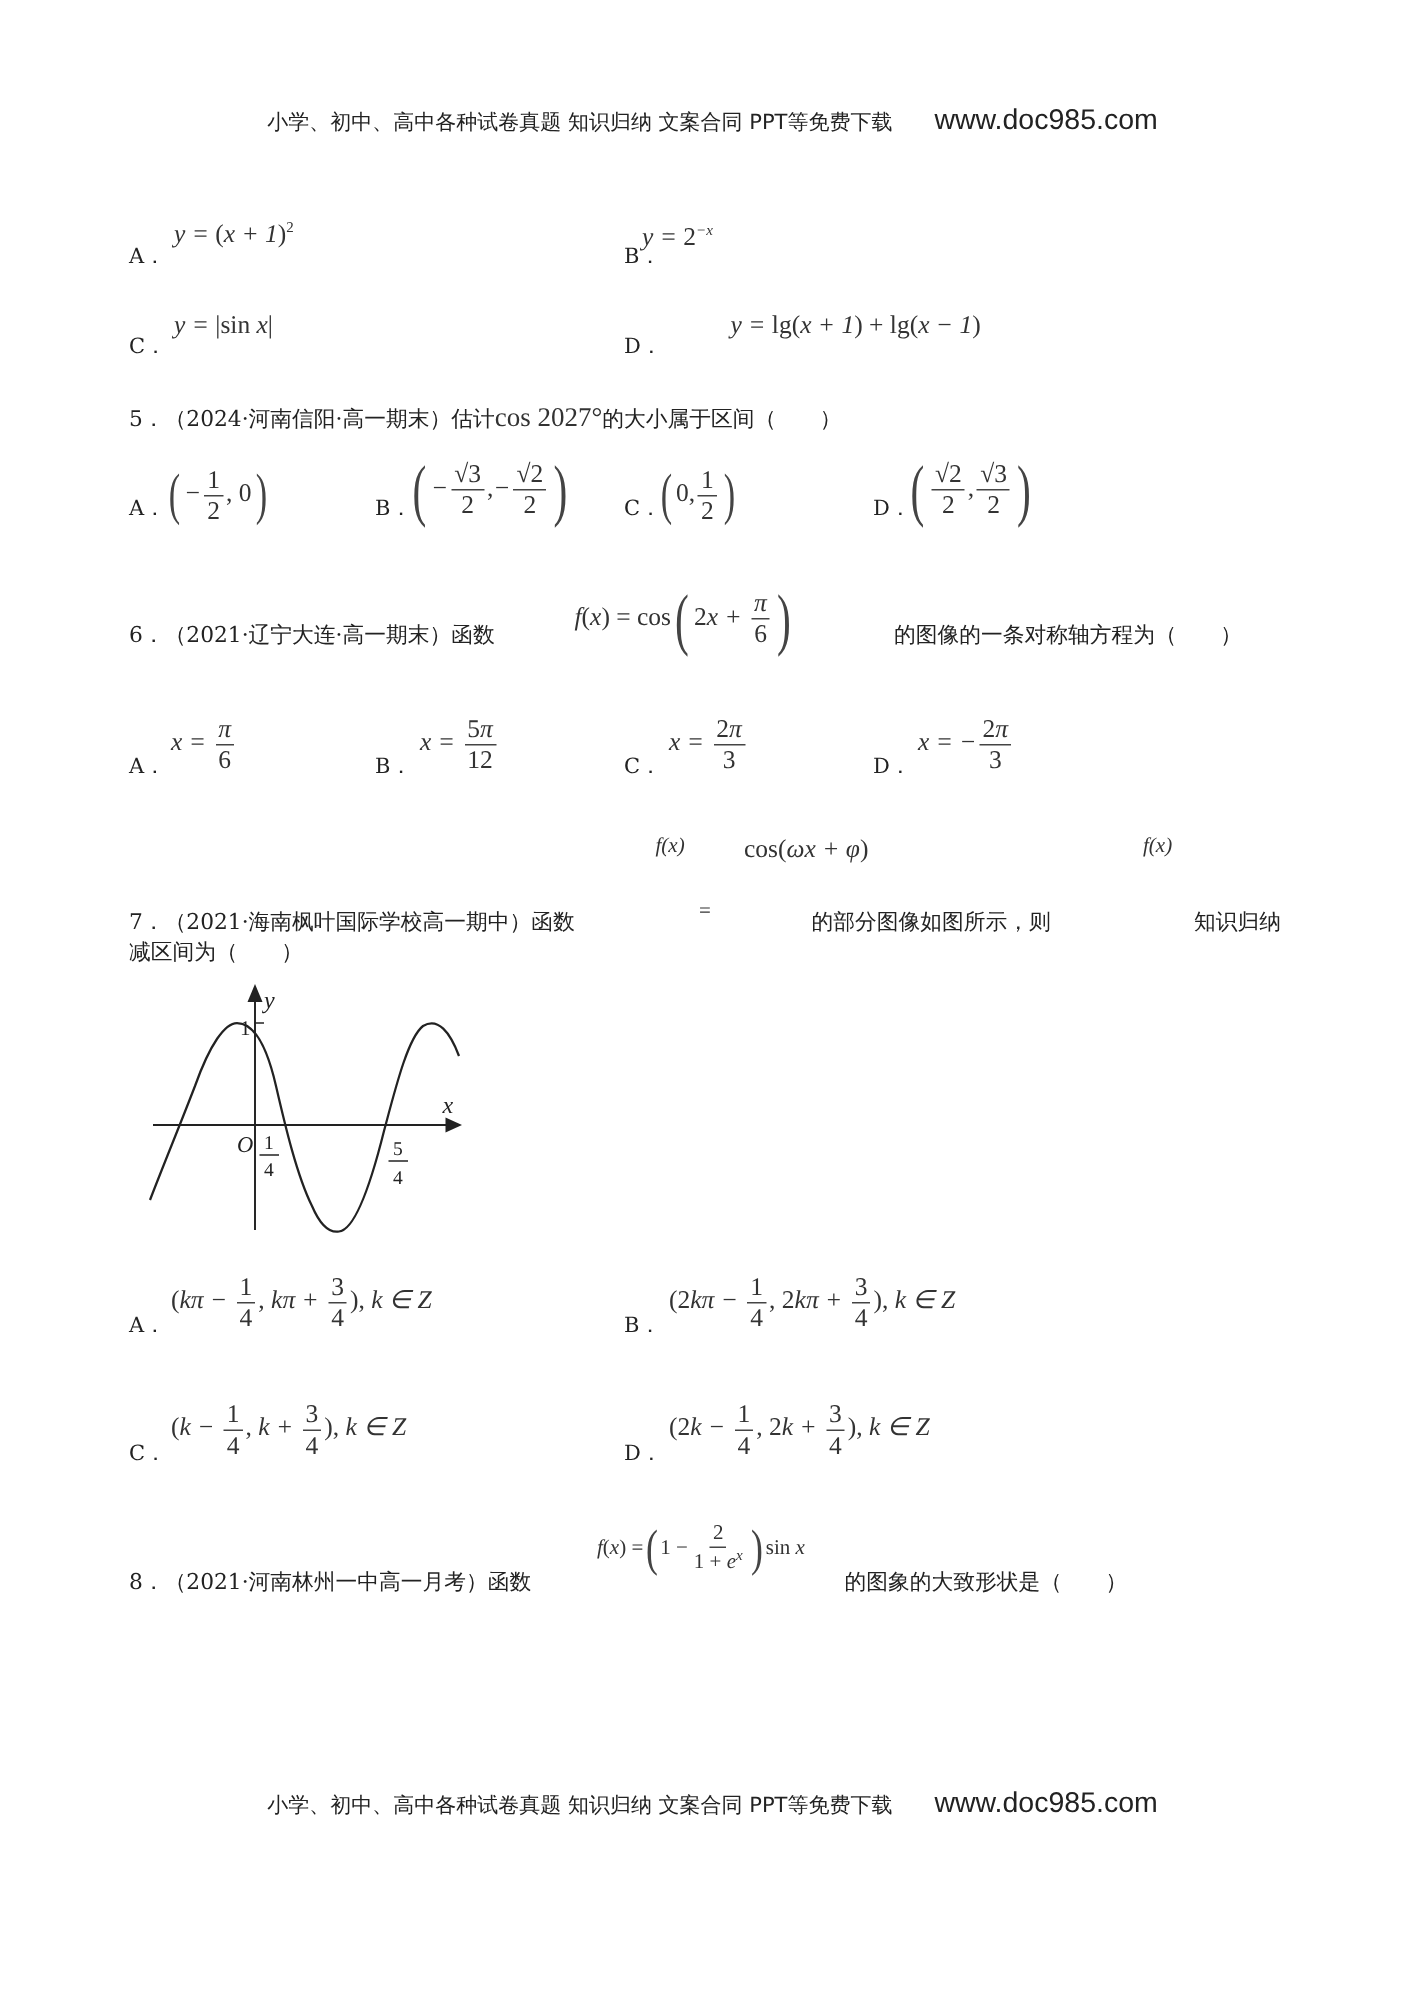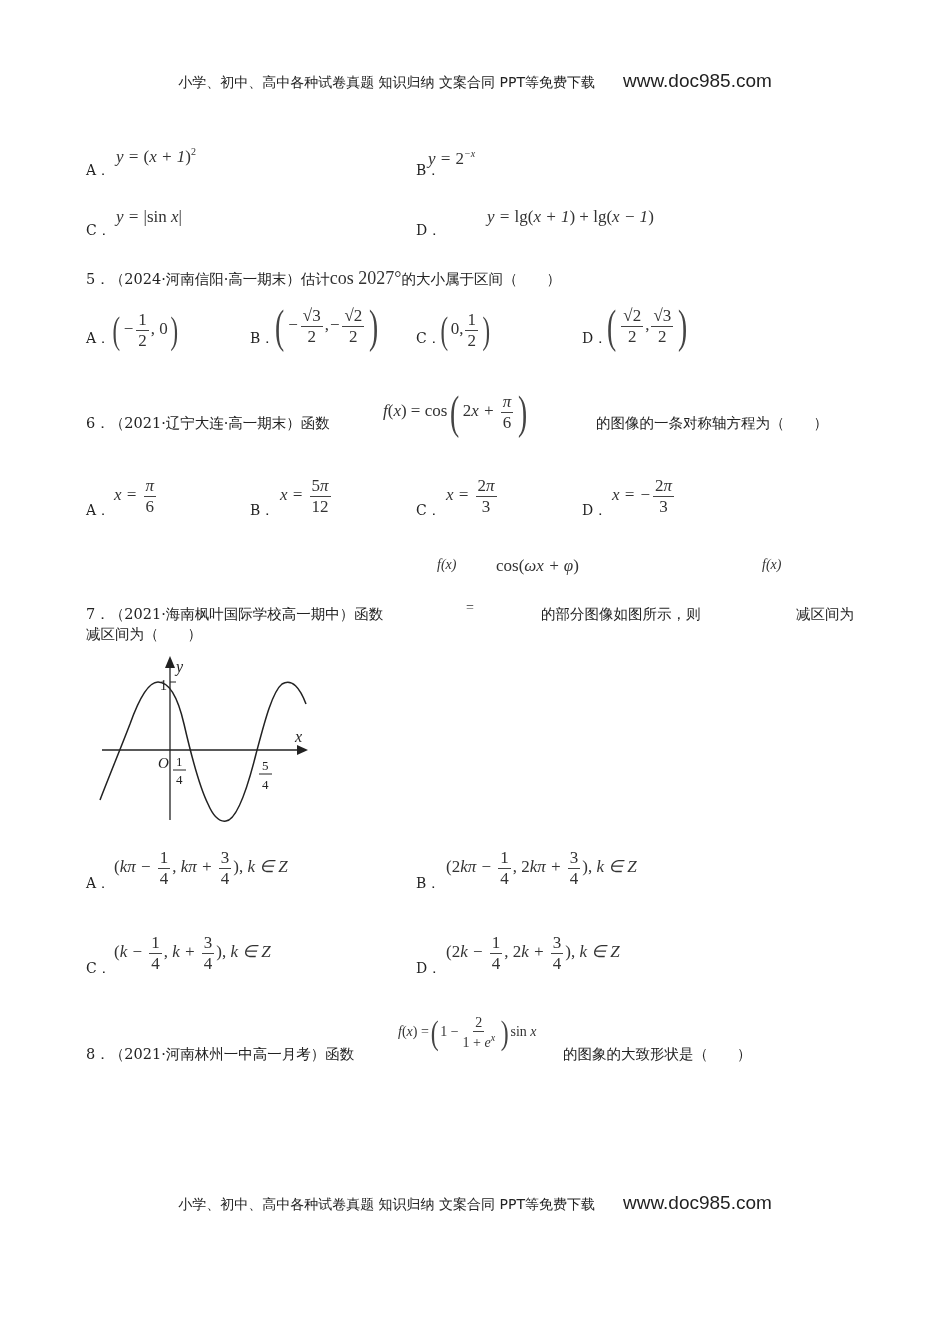--- a/index.html
+++ b/index.html
@@ -109,21 +109,21 @@
     </span></div>
 
 <div class="abs q" style="left:86px;top:605px;">
   <span>7．</span><span>（2021·海南枫叶国际学校高一期中）函数</span>
 </div>
 <div class="abs m small" style="left:437px;top:557px;">f(x)</div>
 <div class="abs m small mr" style="left:466px;top:600px;">=</div>
 <div class="abs m" style="left:496px;top:556px;"><span class="mr">cos(</span>ωx + φ<span class="mr">)</span></div>
 <div class="abs q" style="left:541px;top:605px;font-family:Liberation Mono, monospace;">的部分图像如图所示，则</div>
 <div class="abs m small" style="left:762px;top:557px;">f(x)</div>
-<div class="abs q" style="left:796px;top:605px;">减区间为</div>
+<div class="abs q" style="left:796px;top:605px;">知识归纳</div>
 <div class="abs q" style="left:86px;top:625px;">减区间为（　　）</div>
 
 <div class="abs" style="left:96px;top:654px;width:216px;height:172px;">
   <svg width="216" height="172" viewBox="0 0 216 172">
 
     <line x1="6" y1="96" x2="206" y2="96" stroke="#222" stroke-width="1.3"></line>
     <polygon points="212,96 201,91 201,101" fill="#222"></polygon>
 
     <line x1="74" y1="166" x2="74" y2="10" stroke="#222" stroke-width="1.3"></line>
     <polygon points="74,2 69,14 79,14" fill="#222"></polygon>

